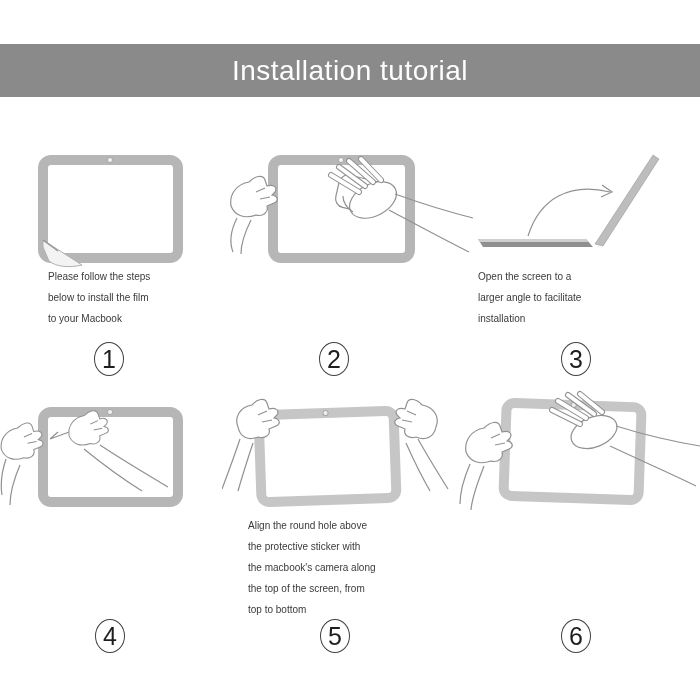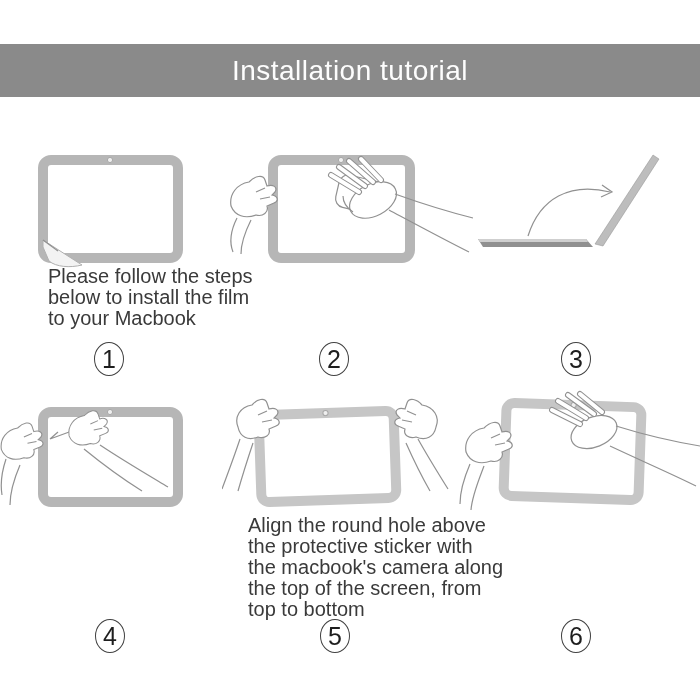--- a/index.html
+++ b/index.html
@@ -10,21 +10,21 @@
   }
   .stage{position:absolute;left:0;top:0;width:700px;height:512px;background:var(--background,#fff);padding-left:29px;}
   .header{
     position:absolute;left:0;top:44px;width:700px;height:53px;
     background:var(--header-bg,#8a8a8a);
     display:flex;align-items:center;justify-content:center;
   }
   .header-title{color:var(--header-text,#fdfdfd);font-size:28px;letter-spacing:0.5px;}
   .illus{position:absolute;}
   .caption{
-    position:absolute;font-size:20px;line-height:21px;
+    position:absolute;font-size:10px;line-height:21px;
     color:var(--caption-text,#3a3a3a);white-space:pre-line;
   }
   .badge{
     position:absolute;width:30px;height:34px;box-sizing:border-box;
     border:1.8px solid #414141;border-radius:50%;
     display:flex;align-items:center;justify-content:center;
     font-size:25px;color:#1e1e1e;background:#fff;
   }
   
   .bezel{fill:#fff;stroke:var(--bezel,#b6b6b6);stroke-width:10;}
@@ -126,20 +126,23 @@
     <g transform="translate(2,28)">
       <path class="lnw" d="M6,34 C4,22 12,12 24,10 C30,4 38,2 40,8 L42,14 C48,12 53,15 50,20 L47,23 C53,24 54,29 49,31 L42,34 C44,40 38,45 31,43 C20,47 10,44 6,34 Z"></path>
       <path class="ln" d="M40,16 L31,20 M45,25 L35,27"></path>
     </g>
     <path class="ln" d="M12,74 C6,88 2,100 2,114 M26,76 C20,92 14,106 13,120"></path>
   </svg>
 
   <div class="caption" style="left:48px;top:266px">Please follow the steps
 below to install the film
 to your Macbook</div>
+  <div class="caption" style="left:478px;top:266px">Open the screen to a
+larger angle to facilitate
+installation</div>
   <div class="caption" style="left:248px;top:515px">Align the round hole above
 the protective sticker with
 the macbook's camera along
 the top of the screen, from
 top to bottom</div>
 
   <div class="badge" style="left:94px;top:342px">1</div>
   <div class="badge" style="left:319px;top:342px">2</div>
   <div class="badge" style="left:561px;top:342px">3</div>
   <div class="badge" style="left:95px;top:619px">4</div>

